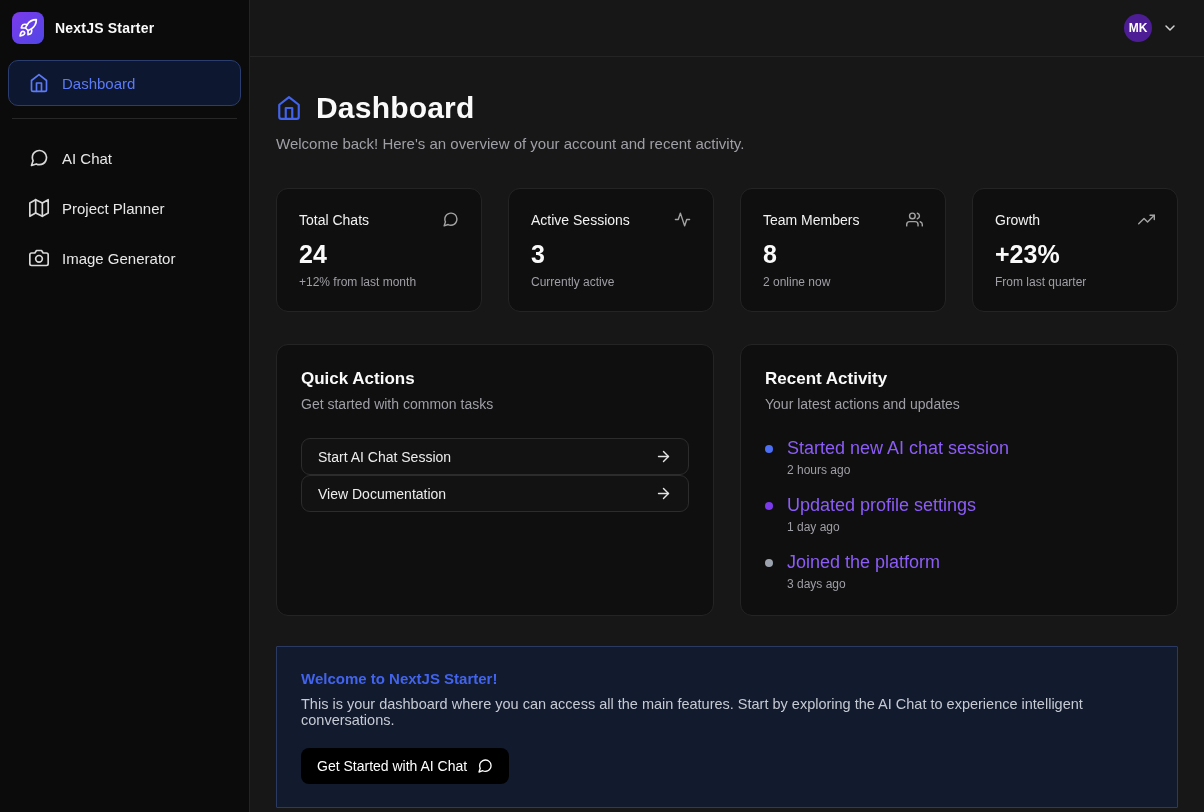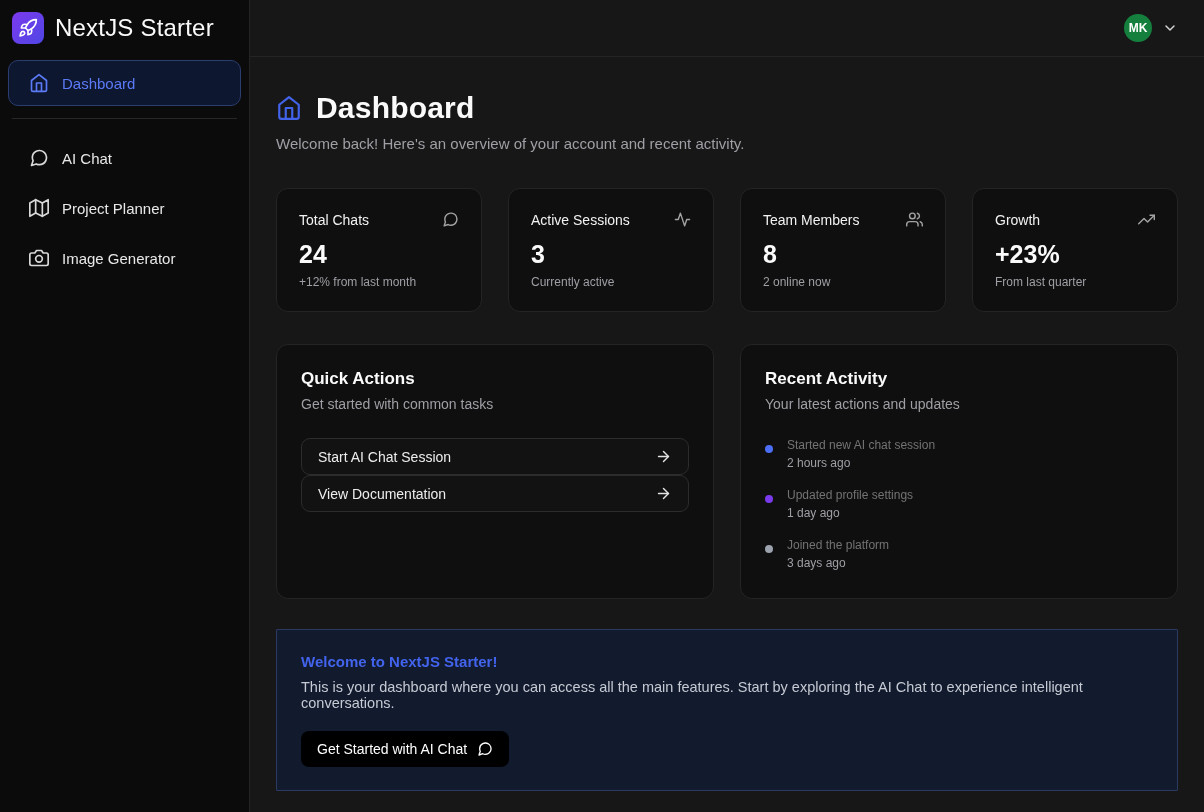--- a/index.html
+++ b/index.html
@@ -15,42 +15,42 @@
     width:250px; min-width:250px; height:100%;
     background:#0b0b0b; border-right:1px solid #242424;
     display:flex; flex-direction:column;
   }
   .brand { display:flex; align-items:center; gap:11px; padding:12px 12px 14px 12px; }
   .brand-logo {
     width:32px; height:32px; border-radius:8px;
     background:linear-gradient(135deg,#7c3aed 0%,#4f46e5 100%);
     display:flex; align-items:center; justify-content:center; color:#ffffff;
   }
-  .brand-name { font-size:24px; font-weight:400; color:#fafafa; letter-spacing:.2px; }
+  .brand-name { font-size:14px; font-weight:700; color:#fafafa; letter-spacing:.2px; }
   .nav { padding:2px 8px; }
   .nav-item {
     display:flex; align-items:center; gap:13px;
     padding:12px 20px; border-radius:10px; border:1px solid transparent;
     font-size:15px; color:#e8e8e8; cursor:pointer; margin-bottom:4px;
   }
   .nav-item .nav-icon { color:#d9d9d9; }
   .nav-item.active {
     background:#0e1730; border:1px solid #2b3c6e; color:#5b7af7;
   }
   .nav-item.active .nav-icon { color:#5b7af7; }
   .nav-divider { border:none; border-top:1px solid #272727; margin:12px 4px 16px 4px; }
 
   
   .main { flex:1; display:flex; flex-direction:column; height:100%; }
   .topbar {
     height:57px; min-height:57px; border-bottom:1px solid #242424;
     display:flex; align-items:center; justify-content:flex-end; gap:10px; padding:0 26px;
   }
   .avatar {
-    width:28px; height:28px; border-radius:50%; background:#15803d;
+    width:28px; height:28px; border-radius:50%; background:#4c1d95;
     color:#ffffff; font-size:12px; font-weight:700;
     display:flex; align-items:center; justify-content:center; cursor:pointer;
   }
   .caret { color:#d4d4d4; cursor:pointer; }
 
   .content { flex:1; padding:34px 26px 0 26px; overflow:hidden; }
 
   .page-head { display:flex; align-items:center; gap:14px; }
   .page-head-icon { color:#4263eb; }
   .page-title { font-size:30px; font-weight:700; color:#fafafa; letter-spacing:.2px; }
@@ -80,21 +80,21 @@
     width:100%; padding:9px 16px; min-height:34px;
     background:#121212; border:1px solid #2c2c2c; border-radius:9px;
     font-size:14px; color:#ededed; cursor:pointer;
     font-family:"Liberation Sans","DejaVu Sans",sans-serif;
   }
   .action-arrow { color:#e5e5e5; }
 
   .activity { margin-top:26px; display:flex; flex-direction:column; gap:18px; }
   .activity-item { display:flex; align-items:flex-start; gap:14px; }
   .dot { width:8px; height:8px; border-radius:50%; margin-top:7px; }
-  .activity-text { font-size:12px; color:#737373; }
+  .activity-text { font-size:18px; color:#8b5cf6; }
   .activity-time { margin-top:4px; font-size:12px; color:#9f9fa6; }
 
   
   .banner {
     margin-top:30px; background:#121a2e; border:1px solid #2b3a63;
     border-radius:1px; padding:23px 24px;
   }
   .banner-title { font-size:15px; font-weight:700; color:#4263eb; }
   .banner-body { margin-top:9px; font-size:14.5px; color:#c6cad3; }
   .cta-btn {

